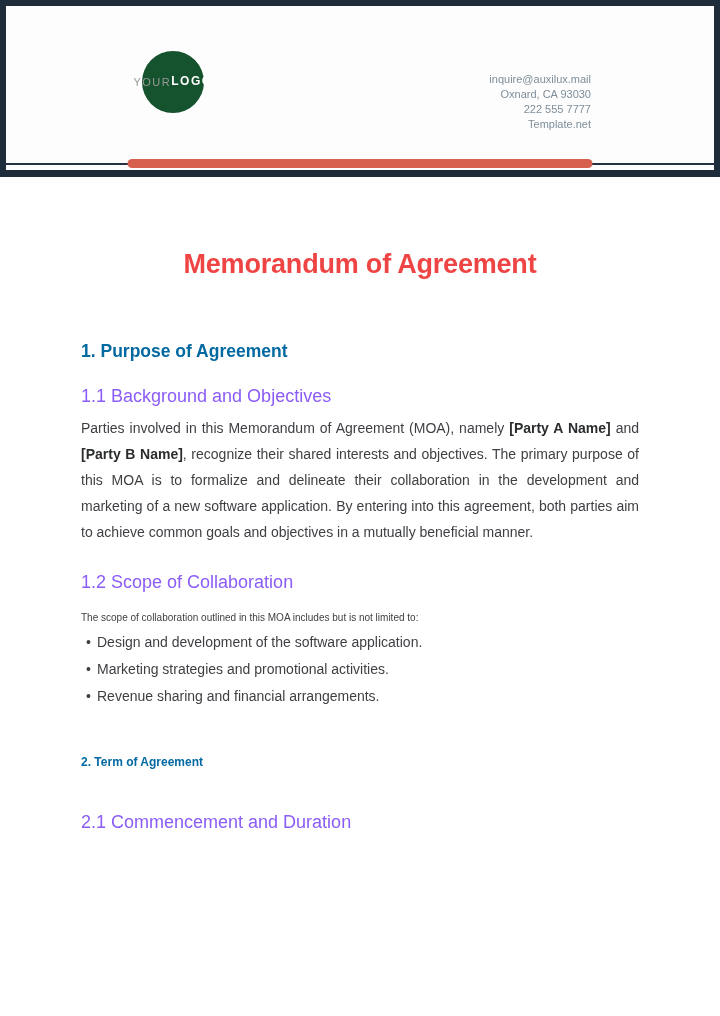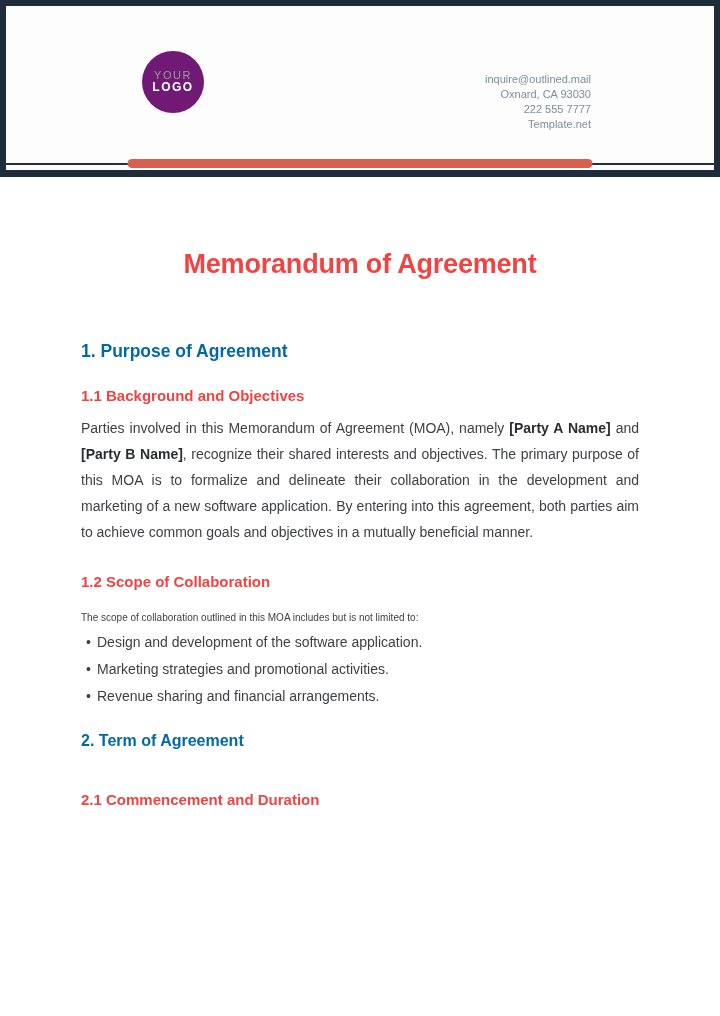--- a/index.html
+++ b/index.html
@@ -20,23 +20,23 @@
     border: 6px solid #1f2d3a;
     border-bottom-width: 7px;
   }
   .logo-badge {
     position: absolute;
     left: 136px;
     top: 45px;
     width: 62px;
     height: 62px;
     border-radius: 50%;
-    background: #701a75;
+    background: #14532d;
     display: flex;
-    flex-direction: column;
+    flex-direction: row;
     align-items: center;
     justify-content: center;
     line-height: 1.15;
   }
   .logo-line1 {
     color: #9a9a9a;
     font-size: 11px;
     letter-spacing: 1.5px;
     font-weight: 400;
   }
@@ -88,24 +88,24 @@
   }
   .section-heading {
     margin-top: 60px;
     font-size: 17.5px;
     line-height: 21px;
     font-weight: 700;
     color: #0369a1;
   }
   .sub-heading {
     margin-top: 25px;
-    font-size: 15px;
+    font-size: 18px;
     line-height: 18px;
-    font-weight: 700;
-    color: #ef4444;
+    font-weight: 400;
+    color: #8b5cf6;
   }
   .body-para {
     margin-top: 10px;
     font-size: 14px;
     line-height: 26px;
     color: #3d3f42;
     text-align: justify;
   }
   .body-para b { color: #2a2c2e; }
   .sub-heading.second { margin-top: 28px; }
@@ -125,33 +125,33 @@
     line-height: 27px;
     color: #3d3f42;
   }
   ul.bullet-list li::before {
     content: "\2022";
     position: absolute;
     left: 5px;
     top: 0;
     color: #3d3f42;
   }
-  .section-heading.second { margin-top: 20px; font-size: 16px; }
+  .section-heading.second { margin-top: 42px; font-size: 12px; }
   .sub-heading.last { margin-top: 40px; }
 </style>
 </head>
 <body>
 
 <div class="letterhead">
   <div class="logo-badge">
     <span class="logo-line1">YOUR</span>
     <span class="logo-line2">LOGO</span>
   </div>
   <div class="contact-block">
-    <div>inquire@outlined.mail</div>
+    <div>inquire@auxilux.mail</div>
     <div>Oxnard, CA 93030</div>
     <div>222 555 7777</div>
     <div>Template.net</div>
   </div>
   <div class="header-rule-line"></div>
   <div class="header-accent-bar"></div>
 </div>
 
 <div class="doc-body">
   <h1 class="doc-title">Memorandum of Agreement</h1>

